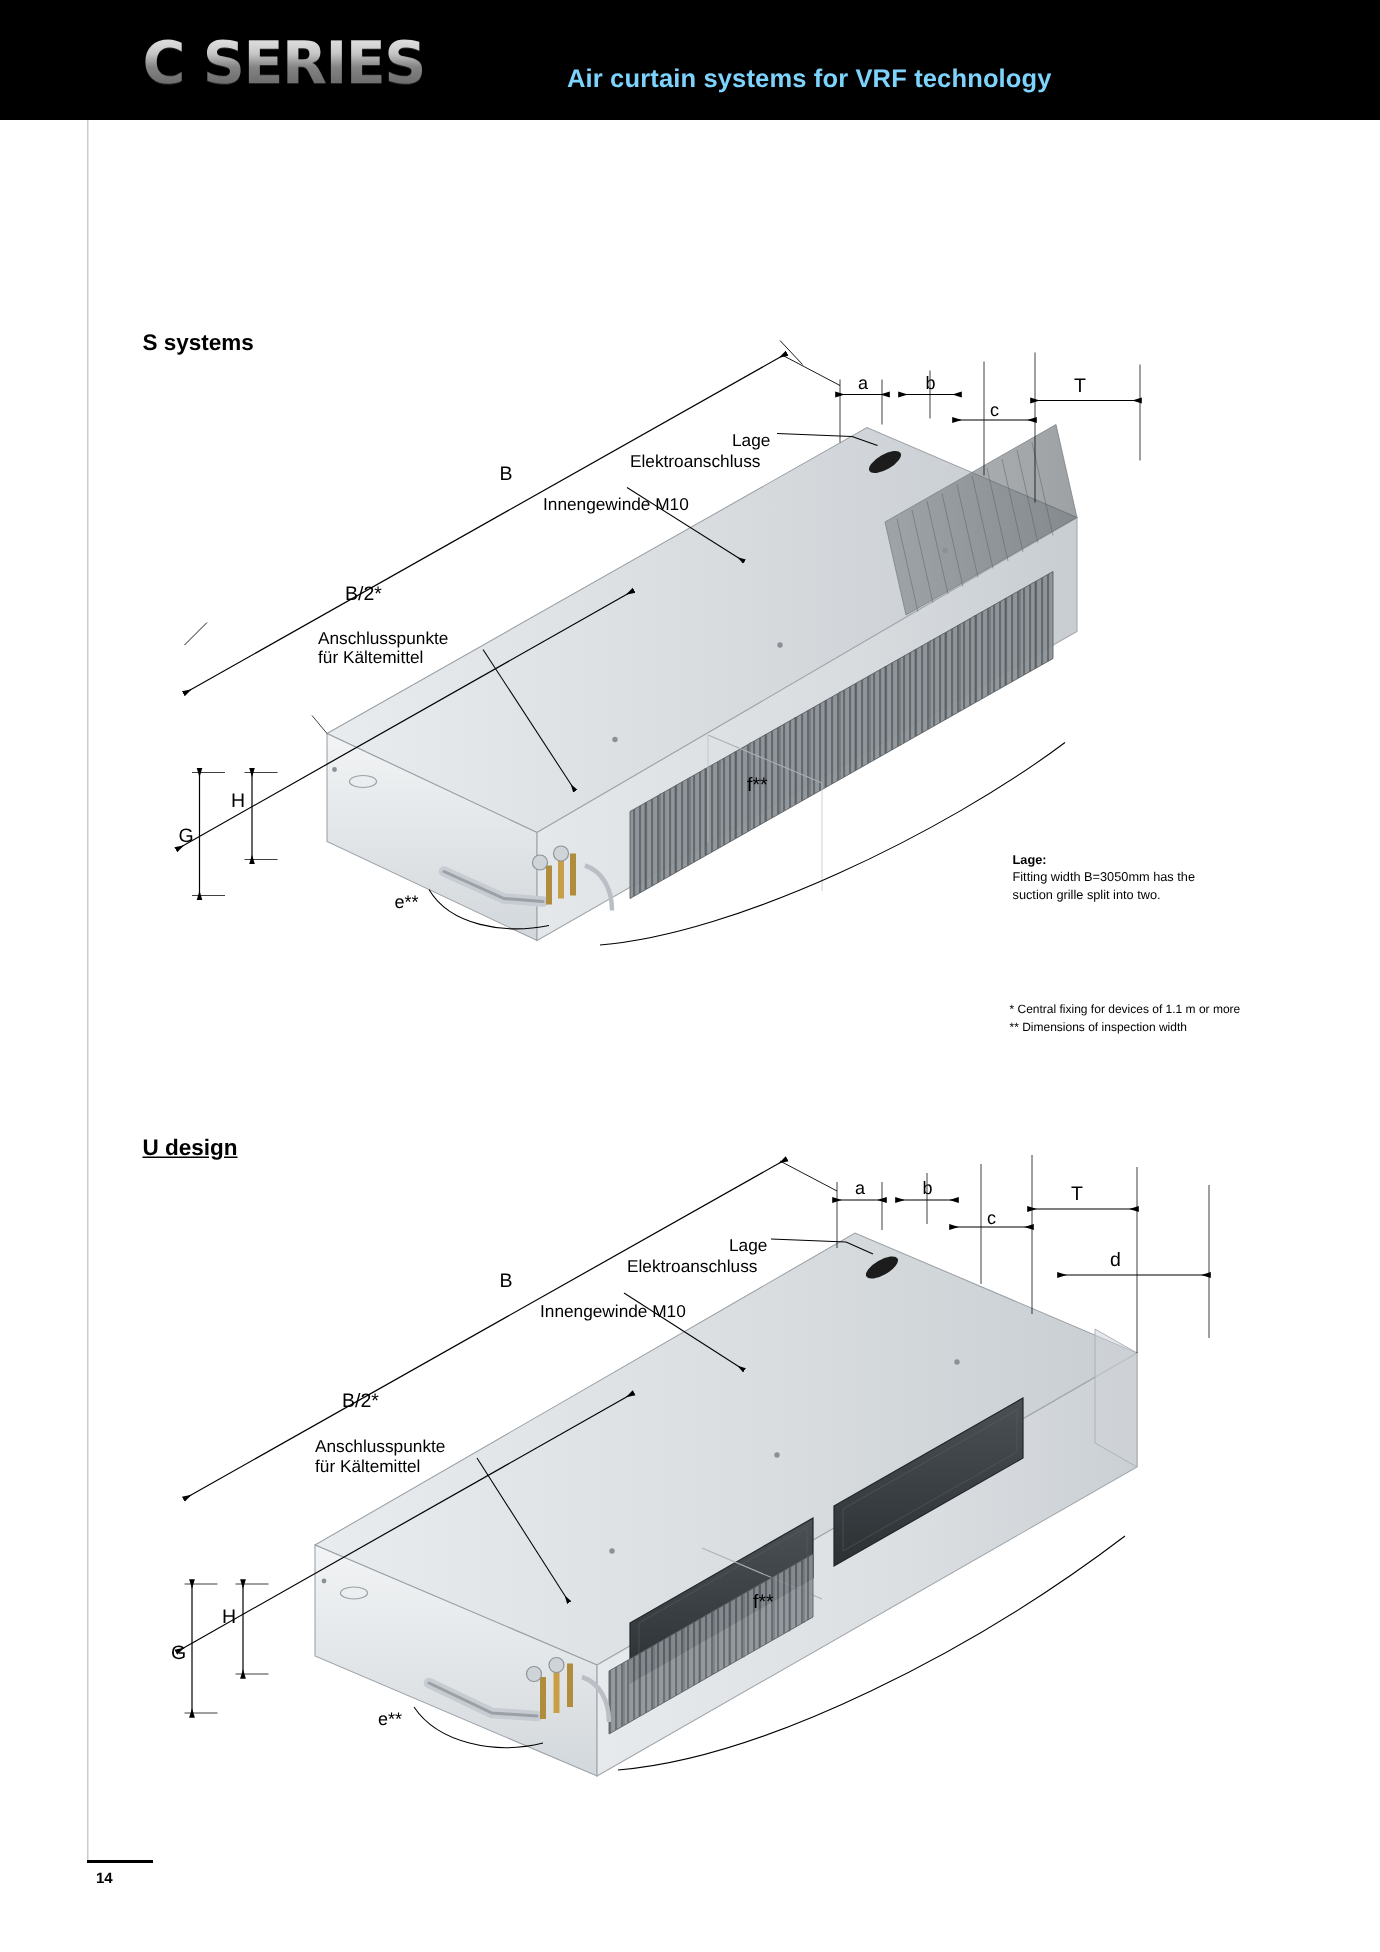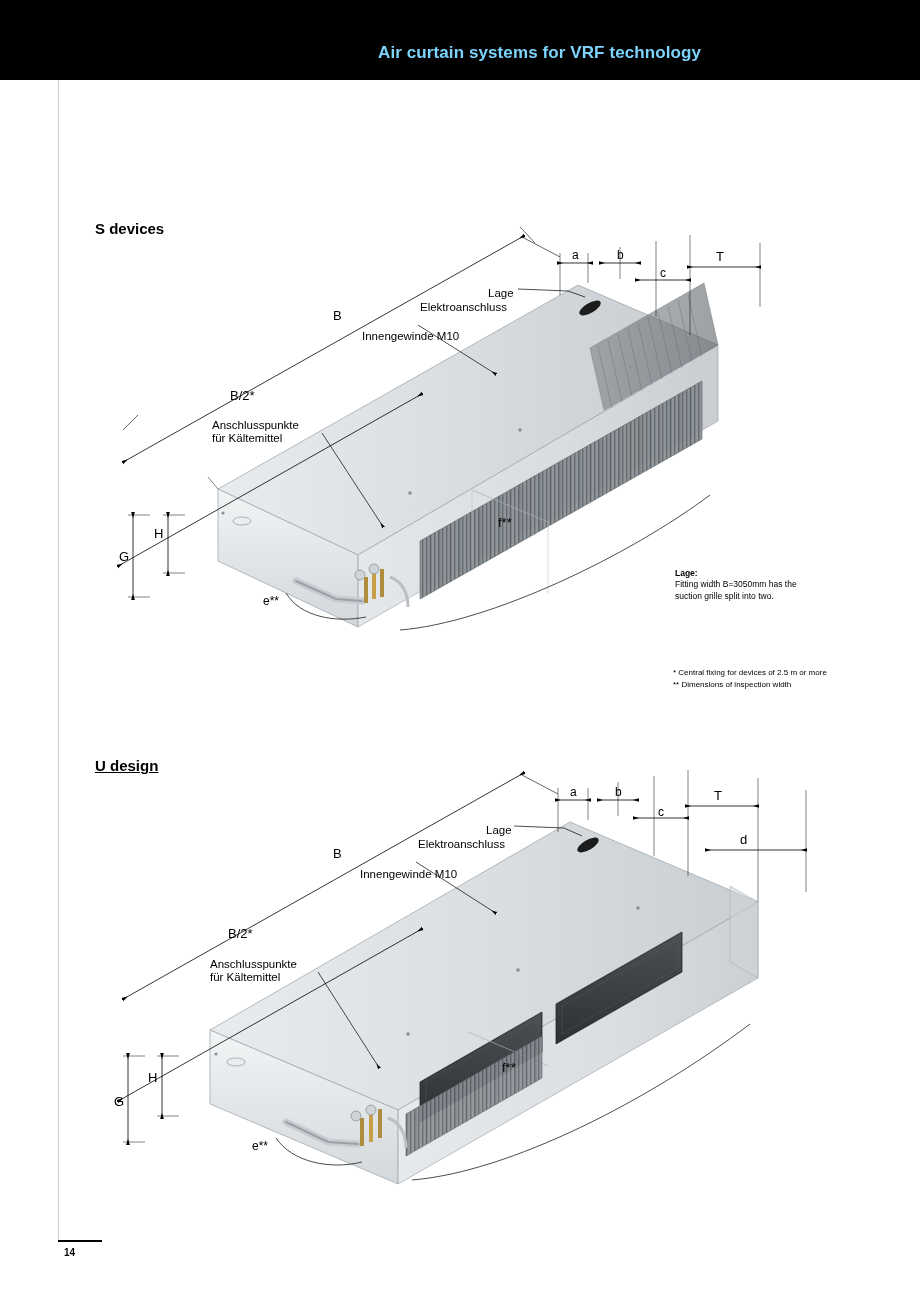--- a/index.html
+++ b/index.html
@@ -103,26 +103,27 @@
     color: #000;
   }
 
   
   text { font-family: "Liberation Sans", sans-serif; }
 </style>
 </head>
 <body>
 
 <div class="header">
+  <div class="brand">C SERIES</div>
   <div class="header-title">Air curtain systems for VRF technology</div>
 </div>
 
 <div class="left-rule"></div>
 
-<div class="section-title" id="s-design-title">S devices</div>
+<div class="section-title" id="s-design-title">S systems</div>
 
 <div class="figure" id="figure-s">
   <svg width="760" height="420" viewBox="0 0 760 420" xmlns="http://www.w3.org/2000/svg">
     <defs>
       <linearGradient id="sTop" x1="0" y1="0" x2="1" y2="0">
         <stop offset="0" stop-color="#e9ecee"></stop>
         <stop offset="0.55" stop-color="#d7dbde"></stop>
         <stop offset="1" stop-color="#c6cbd0"></stop>
       </linearGradient>
       <linearGradient id="sFront" x1="0" y1="0" x2="1" y2="0">
@@ -291,21 +292,21 @@
   </svg>
 </div>
 
 <div class="note-block">
   <div class="note-head">Lage:</div>
   <div>Fitting width B=3050mm has the</div>
   <div>suction grille split into two.</div>
 </div>
 
 <div class="footnotes">
-  <div>*  Central fixing for devices of 2.5 m or more</div>
+  <div>*  Central fixing for devices of 1.1 m or more</div>
   <div>** Dimensions of inspection width</div>
 </div>
 
 <div class="section-title" id="u-design-title">U design</div>
 
 <div class="figure" id="figure-u">
   <svg width="760" height="430" viewBox="0 0 760 430" xmlns="http://www.w3.org/2000/svg">
     <defs>
       <linearGradient id="uTop" x1="0" y1="0" x2="1" y2="0">
         <stop offset="0" stop-color="#e9ecee"></stop>

